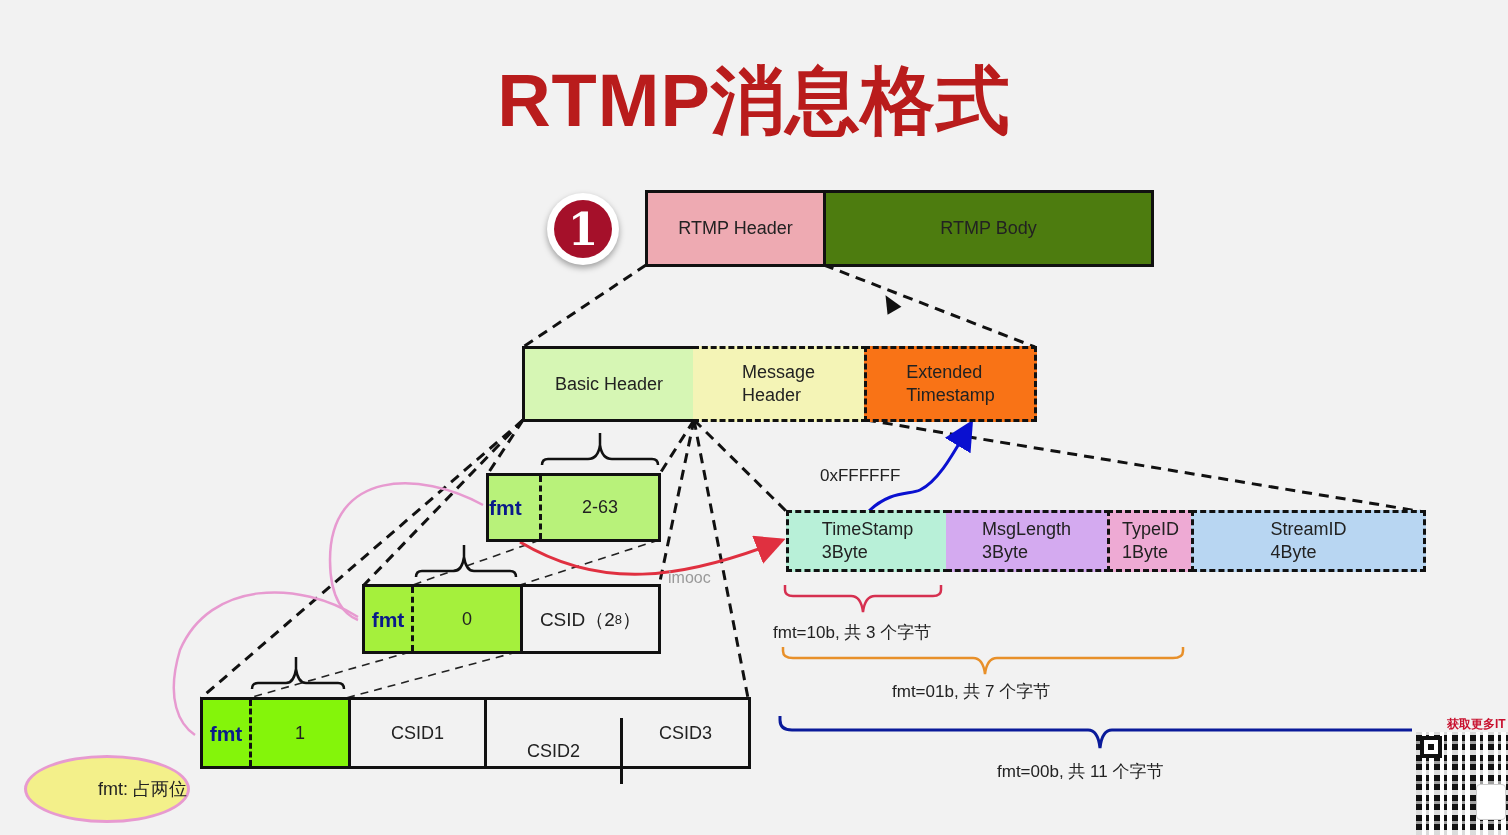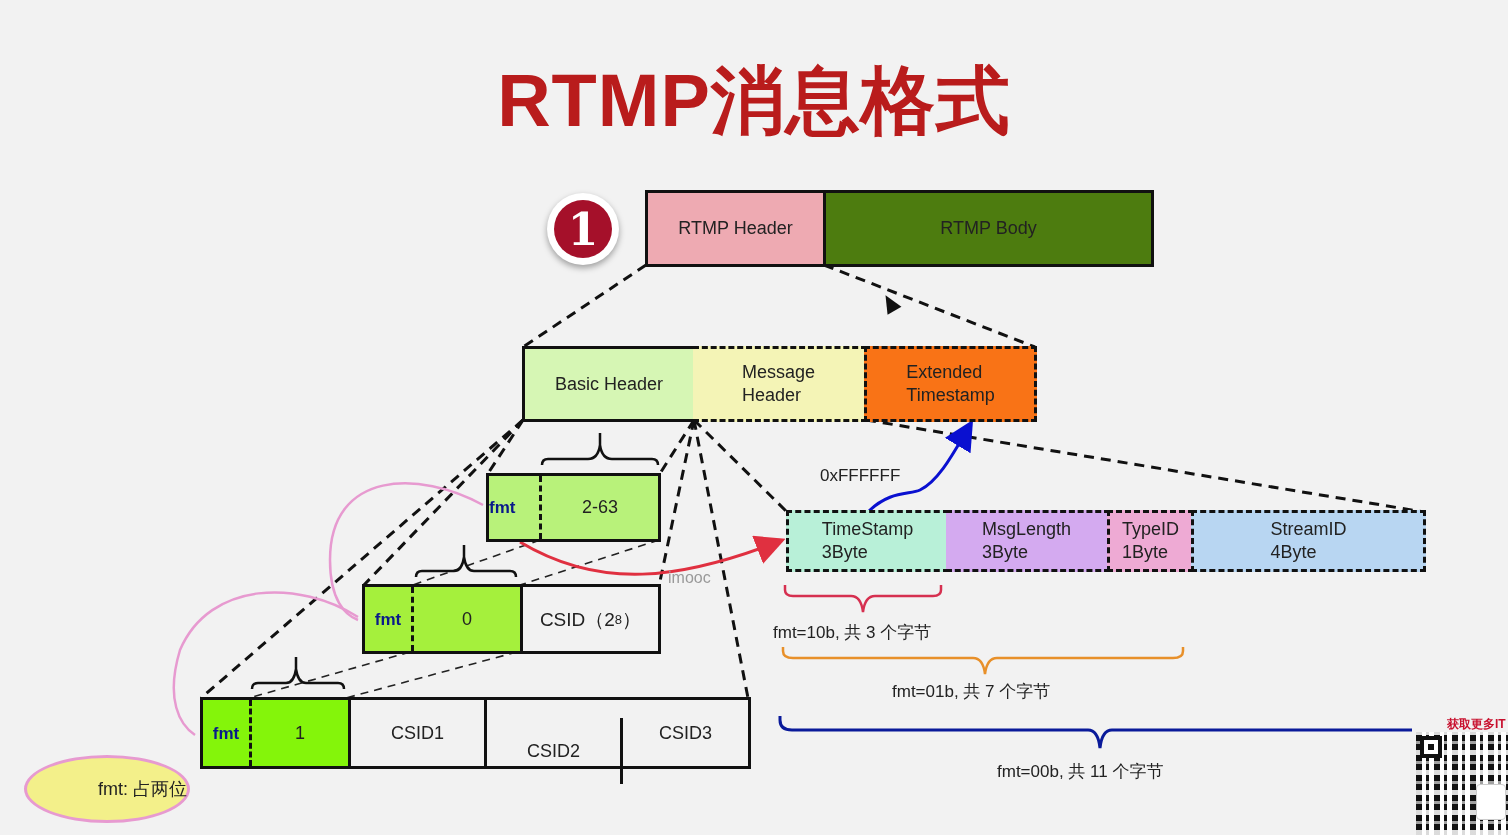--- a/index.html
+++ b/index.html
@@ -5,21 +5,21 @@
   html,body{margin:0;padding:0;}
   body{width:1508px;height:835px;background:#f2f2f2;position:relative;overflow:hidden;
        font-family:"Liberation Sans","DejaVu Sans",sans-serif;color:#222;}
   .title{position:absolute;left:0;width:1508px;top:52px;text-align:center;font-size:74px;font-weight:bold;
          color:#b91c1c;letter-spacing:1px;font-family:"Liberation Sans","DejaVu Sans",sans-serif;}
   svg#diagram{position:absolute;left:0;top:0;}
   .box{position:absolute;box-sizing:border-box;display:flex;align-items:center;justify-content:center;
        font-size:18px;line-height:23px;color:#222;}
   .solid{border:3px solid #111;}
   .dashed{border:3px dashed #111;}
-  .fmt{color:#0a1a8a;font-weight:bold;font-size:17px;}
+  .fmt{color:#0a1a8a;font-weight:bold;font-size:21px;}
   .label{position:absolute;font-size:17px;color:#222;white-space:nowrap;}
   .badge{position:absolute;left:547px;top:193px;width:72px;height:72px;border-radius:50%;background:#fff;
          box-shadow:0 3px 6px rgba(0,0,0,0.35);display:flex;align-items:center;justify-content:center;}
   .badge-inner{width:58px;height:58px;border-radius:50%;background:#a5102a;color:#fff;font-weight:bold;
          font-size:44px;display:flex;align-items:center;justify-content:center;font-family:"DejaVu Serif",serif;}
   .bubble{position:absolute;left:24px;top:755px;width:166px;height:68px;border-radius:50%;background:#f3f08a;
           border:3px solid #e79ad0;box-sizing:border-box;display:flex;align-items:center;justify-content:flex-end;font-size:18px;}
   .qr{position:absolute;left:1416px;top:732px;width:92px;height:103px;background:
       repeating-linear-gradient(90deg,#111 0 6px,#fff 6px 10px,#111 10px 13px,#fff 13px 18px),
       #fff;}

